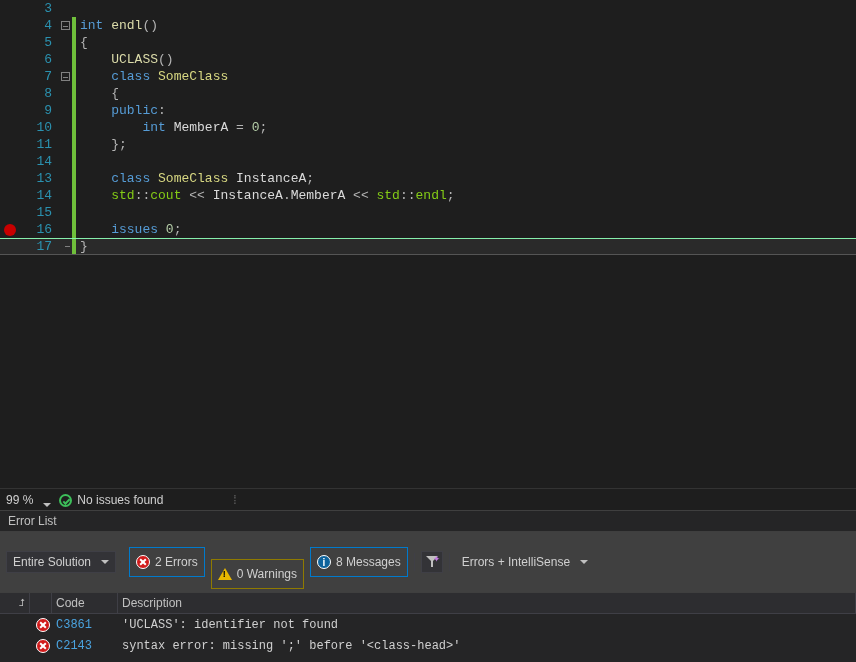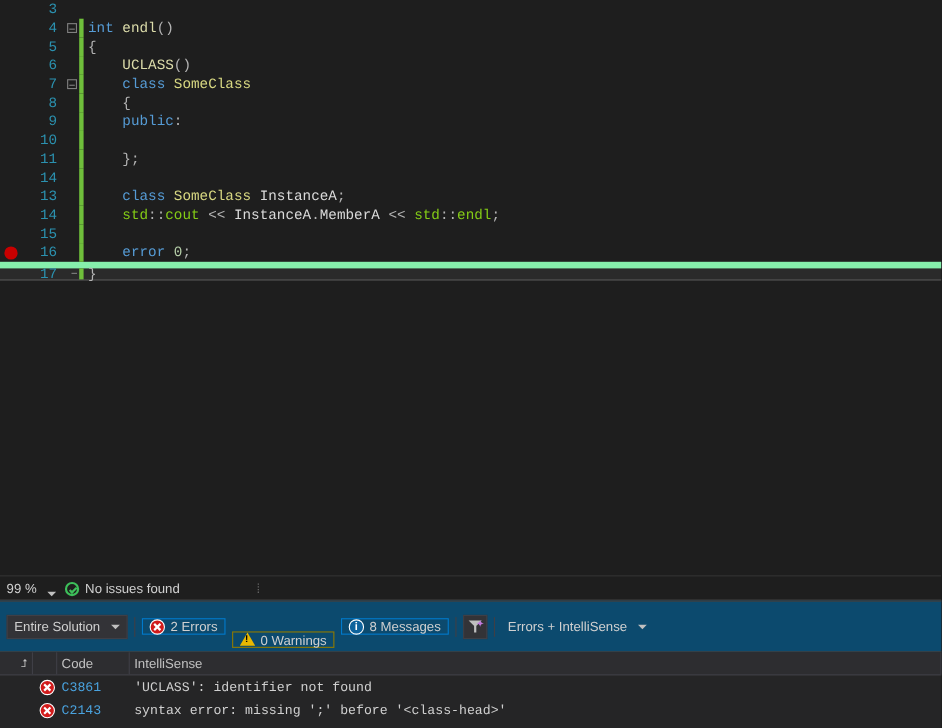--- a/index.html
+++ b/index.html
@@ -22,21 +22,21 @@
   }
   .code-lines { flex: 1 1 auto; }
   .line {
     display: flex;
     align-items: center;
     height: 17px;
     line-height: 17px;
   }
   .line.current {
     background: #2a2a2a;
-    border-top: 6px solid #86efac;
+    border-top: 1px solid #86efac;
     border-bottom: 1px solid #555;
   }
   .bp-gutter {
     width: 20px;
     display: flex;
     align-items: center;
     justify-content: center;
   }
   .bp-dot {
     width: 12px; height: 12px;
@@ -145,35 +145,35 @@
   .panel-title {
     padding: 3px 8px;
     background: #252526;
     color: #c0c0c0;
   }
   .toolbar {
     display: flex;
     align-items: center;
     gap: 6px;
     padding: 3px 6px;
-    background: #0c4a6e;
+    background: #404040;
     border-top: 1px solid #3f3f3f;
     border-bottom: 1px solid #3f3f3f;
   }
   .tb-select {
     display: flex; align-items: center;
     background: #333337;
     border: 1px solid #3f3f46;
     height: 22px;
     padding: 0 6px;
     gap: 10px;
   }
   .tb-chip {
-    display: flex; 
-    height: 15px;
+    display: flex; align-items: center;
+    height: 30px;
     padding: 0 6px;
     gap: 5px;
     border: 1px solid transparent;
   }
   .chip-errors   { border-color: #007acc; }
   .chip-warnings { border-color: #8f7a00; margin-top: 24px; }
   .chip-messages { border-color: #007acc; }
   .tb-sep { width: 1px; height: 18px; background: #3f3f46; }
   .tb-iconbtn {
     width: 22px; height: 22px;
@@ -321,20 +321,21 @@
         <div class="change-bar change-green"></div>
         <div class="code-text"><span>    </span><span class="tk-keyword">public</span><span class="tk-op">:</span></div>
       </div>
       <div class="line">
         <div class="bp-gutter"></div>
         <div class="ln">10</div>
         <div class="fold-gutter" style="position: relative;">
           <div style="position: absolute; left: 50%; top: 0px; bottom: 0px; width: 1px; background: rgb(128, 128, 128);"></div>
         </div>
         <div class="change-bar change-green"></div>
+        <div class="code-text"><span>        </span><span class="tk-keyword">int </span><span class="tk-field">MemberA </span><span class="tk-op">= </span><span class="tk-number">0</span><span class="tk-op">;</span></div>
       </div>
       <div class="line">
         <div class="bp-gutter"></div>
         <div class="ln">11</div>
         <div class="fold-gutter" style="position: relative;">
           <div style="position: absolute; left: 50%; top: 0px; bottom: 0px; width: 1px; background: rgb(128, 128, 128);"></div>
         </div>
         <div class="change-bar change-green"></div>
         <div class="code-text"><span>    </span><span class="tk-op">};</span></div>
       </div>
@@ -376,21 +377,21 @@
       </div>
       <div class="line">
         <div class="bp-gutter">
           <div class="bp-dot"></div>
         </div>
         <div class="ln">16</div>
         <div class="fold-gutter" style="position: relative;">
           <div style="position: absolute; left: 50%; top: 0px; bottom: 0px; width: 1px; background: rgb(128, 128, 128);"></div>
         </div>
         <div class="change-bar change-green"></div>
-        <div class="code-text"><span>    </span><span class="tk-keyword">error </span><span class="tk-number">0</span><span class="tk-op">;</span></div>
+        <div class="code-text"><span>    </span><span class="tk-keyword">issues </span><span class="tk-number">0</span><span class="tk-op">;</span></div>
       </div>
       <div class="line current">
         <div class="bp-gutter"></div>
         <div class="ln">17</div>
         <div class="fold-gutter" style="position: relative;">
           <div style="position: absolute; left: 50%; top: 0px; bottom: 0px; width: 1px; background: rgb(128, 128, 128);"></div>
           <div style="position: absolute; left: 50%; bottom: 0px; width: 5px; height: 1px; background: rgb(128, 128, 128);"></div>
         </div>
         <div class="change-bar change-green"></div>
         <div class="code-text"><span class="tk-op">}</span></div>
@@ -404,20 +405,21 @@
     </div>
     <div class="status-ok">
       <span class="ok-circle"></span>
       <span>No issues found</span>
     </div>
     <div class="splitter-grip">⁞</div>
   </div>
 </div>
 
 <div class="panel">
+  <div class="panel-title">Error List</div>
 
   <div class="toolbar">
     <div class="tb-select">
       <span>Entire Solution</span>
       <span class="chev-down"></span>
     </div>
     <div class="tb-sep"></div>
 
     <div class="tb-chip chip-errors">
       <span class="icon-error"></span>
@@ -446,21 +448,21 @@
     </div>
   </div>
 
   <div class="err-table">
     <div class="err-head">
       <div class="col-sort">
           <span class="sort-glyph">⮥</span>
         </div>
       <div></div>
       <div>Code</div>
-      <div>IntelliSense</div>
+      <div>Description</div>
     </div>
     <div id="err-rows">
         <div class="err-row">
           <div></div>
           <div class="icon-cell">
             <span class="icon-error"></span>
           </div>
           <div class="code-link">C3861</div>
           <div>'UCLASS': identifier not found</div>
         </div>

